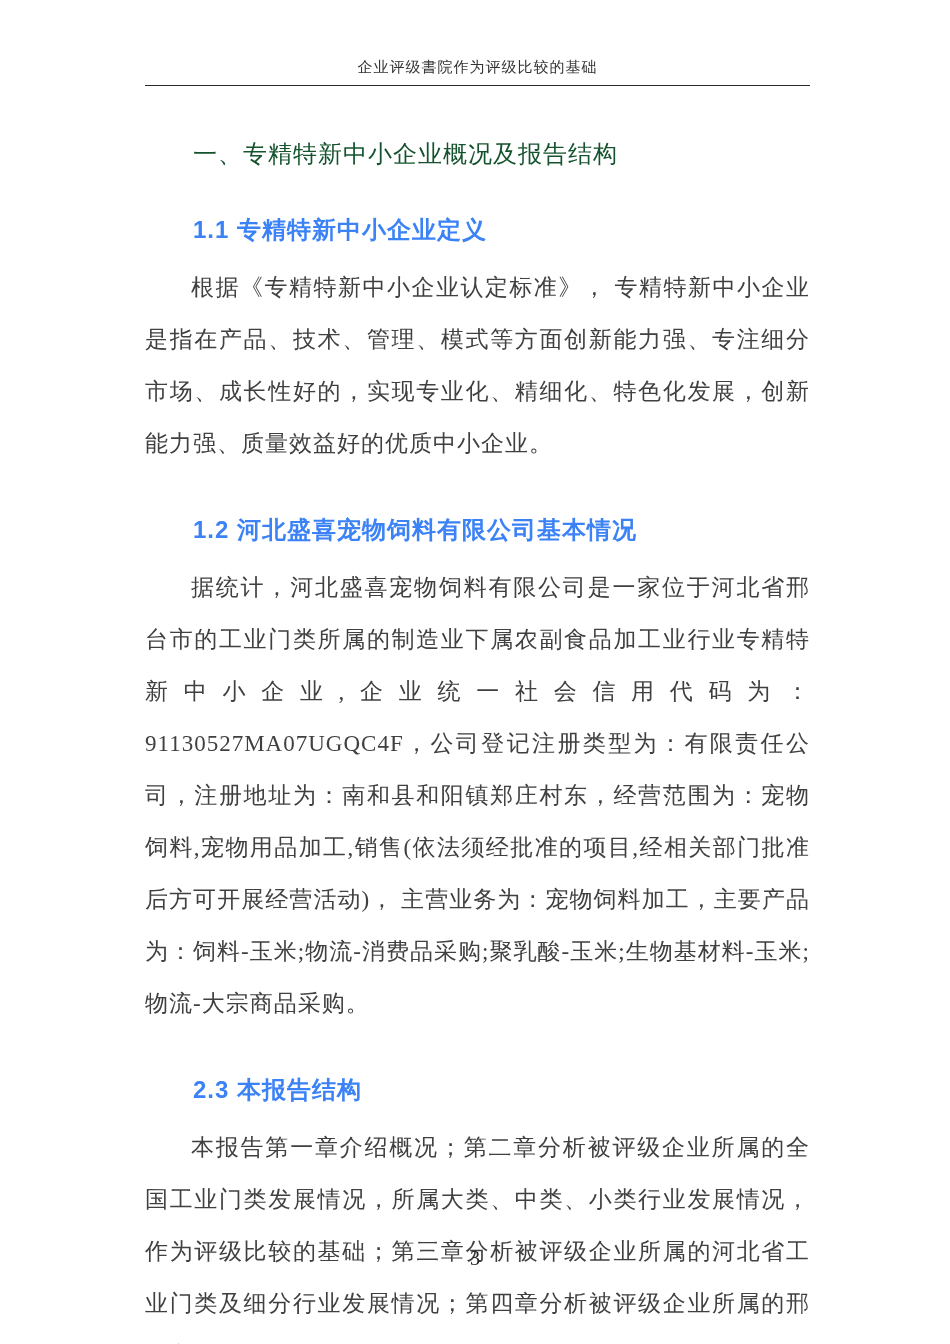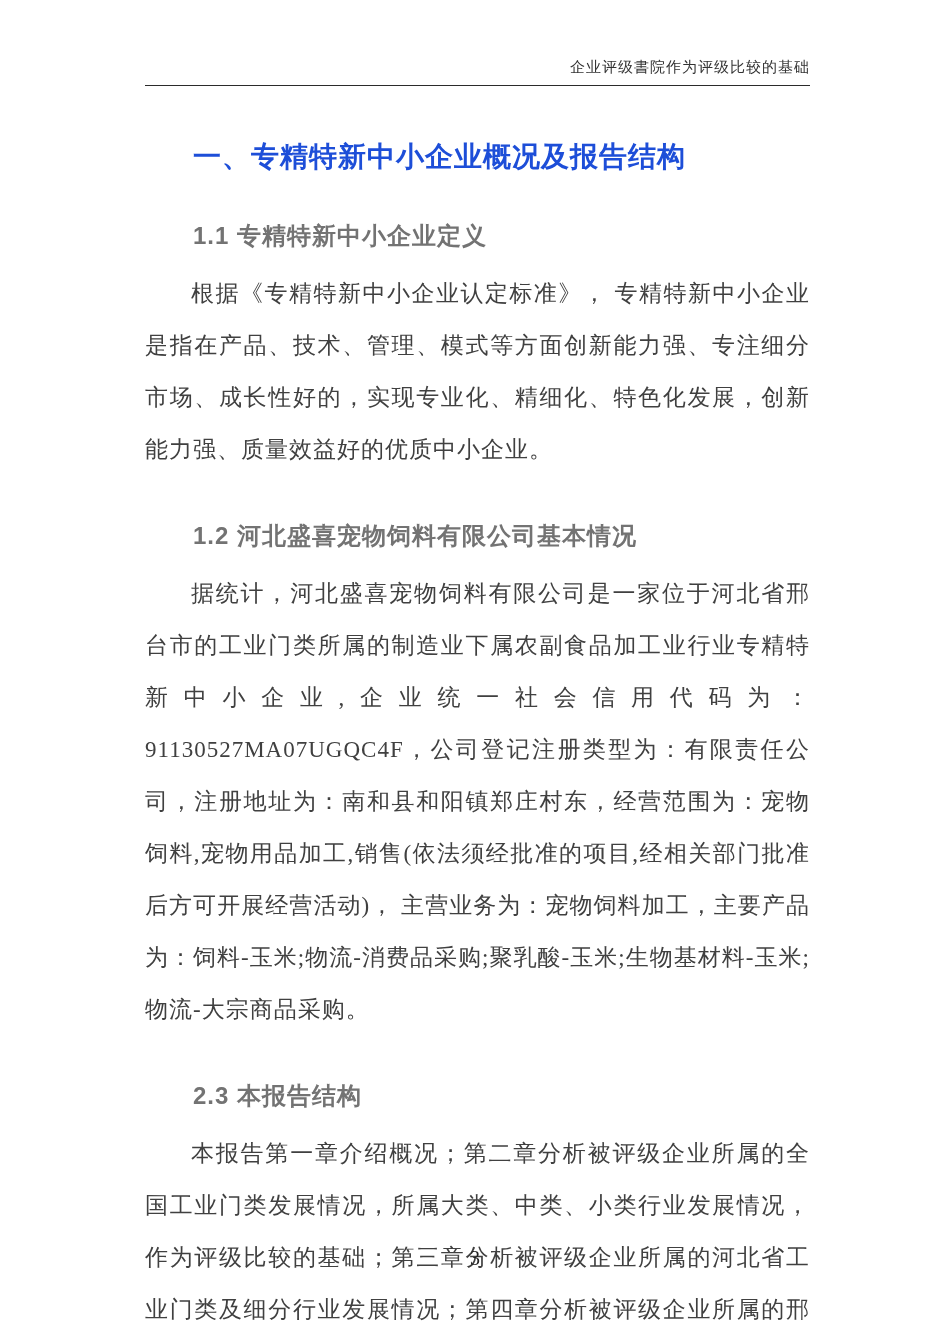--- a/index.html
+++ b/index.html
@@ -16,50 +16,50 @@
     font-family: "Liberation Serif", "DejaVu Serif", serif;
     overflow: hidden;
     box-sizing: border-box;
   }
   .header {
     position: absolute;
     top: 58px;
     left: 145px;
     right: 140px;
     display: flex;
-    justify-content: flex-end;
+    justify-content: center;
     align-items: flex-end;
     font-size: 15px;
     letter-spacing: 1px;
     padding-bottom: 8px;
     border-bottom: 1px solid #2b2b2b;
     font-family: "Liberation Sans", "DejaVu Sans", sans-serif;
     color: #333333;
   }
   .content {
     position: absolute;
     top: 88px;
     left: 145px;
     right: 140px;
   }
   .doc-title {
     font-family: "Liberation Sans", "DejaVu Sans", sans-serif;
-    font-weight: bold;
-    font-size: 28px;
+    font-weight: normal;
+    font-size: 24px;
     margin: 50px 0 0 48px;
     letter-spacing: 1px;
-    color: #1d4ed8;
+    color: #14532d;
   }
   .section-heading {
     font-family: "Liberation Sans", "DejaVu Sans", sans-serif;
     font-weight: bold;
     font-size: 24px;
     margin: 44px 0 0 48px;
     letter-spacing: 1px;
-    color: #737373;
+    color: #3b82f6;
   }
   .body-para {
     font-size: 23px;
     line-height: 52px;
     text-align: justify;
     text-indent: 2em;
     letter-spacing: 1px;
     margin: 16px 0 0 0;
     color: #404040;
   }

